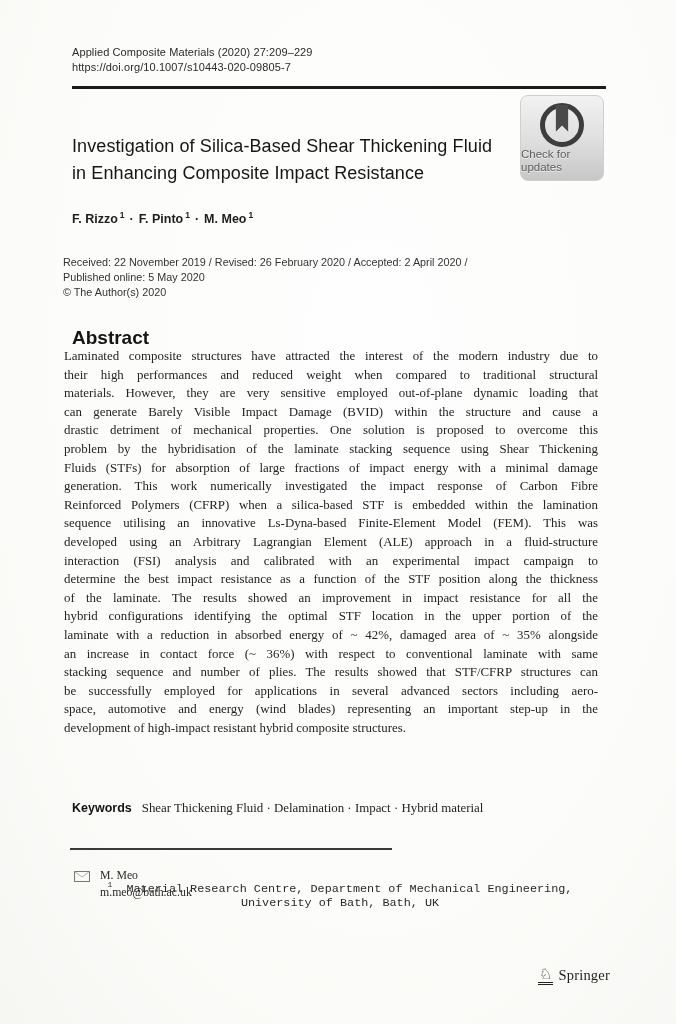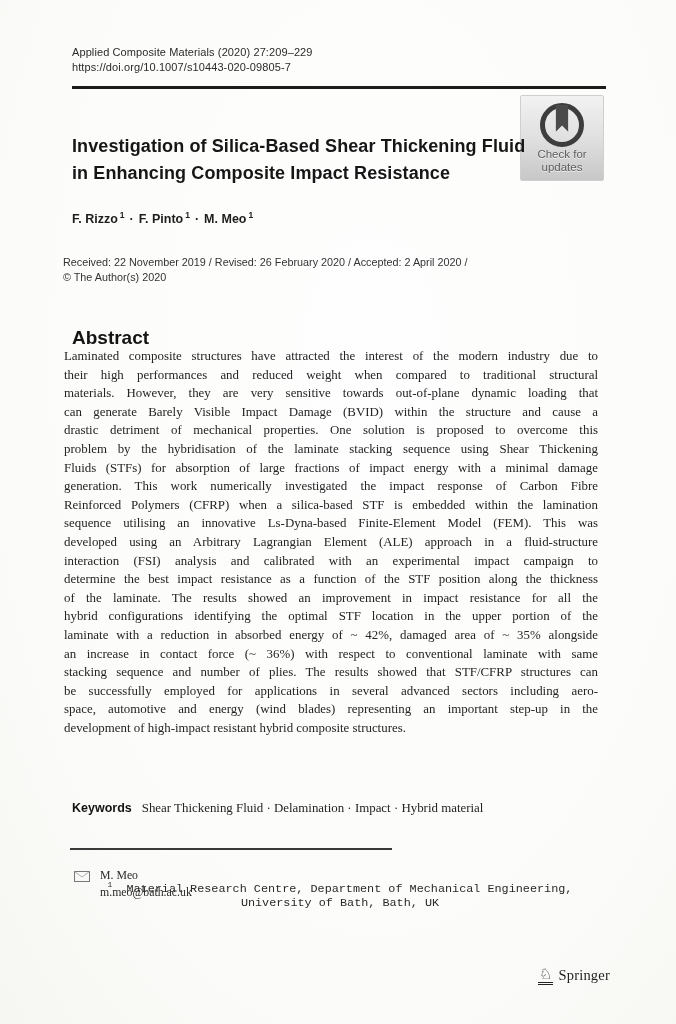--- a/index.html
+++ b/index.html
@@ -16,37 +16,37 @@
   }
 
   
   .journal-header { position: absolute; left: 72px; top: 45px; font-size: 11px; line-height: 15px; color: #2b2b2b; letter-spacing: 0.1px; }
   .header-rule { position: absolute; left: 72px; top: 86px; width: 534px; height: 3px; background: #1c1c1c; }
 
   
   .cfu-badge {
     position: absolute; left: 520px; top: 95px; width: 84px; height: 86px;
     background: linear-gradient(180deg, #f2f2f2 0%, #dedede 55%, #c7c7c7 100%);
-    border: 1px solid #cfcfcf; border-radius: 2px;
-    text-align: center; cursor: pointer;
+    border: 1px solid #cfcfcf; border-radius: 8px;
+    text-align: left; cursor: pointer;
   }
   .cfu-circle {
     position: relative; width: 44px; height: 44px; margin: 7px auto 1px;
     border: 5px solid #3d3d3d; border-radius: 50%;
     background: transparent;
   }
   .cfu-bookmark {
     position: absolute; left: 50%; top: -3px; transform: translateX(-50%);
     width: 13px; height: 27px; background: #4a4a4a;
     clip-path: polygon(0 0, 100% 0, 100% 100%, 50% 76%, 0 100%);
   }
   .cfu-text { font-size: 11.5px; line-height: 13px; color: #5d5d5d; text-shadow: 0 1px 0 rgba(255,255,255,0.7); }
 
   
-  .paper-title { position: absolute; left: 72px; top: 133px; width: 470px; font-size: 18px; line-height: 27px; font-weight: bold; color: #161616; letter-spacing: 0.1px; }
+  .paper-title { position: absolute; left: 72px; top: 133px; width: 470px; font-size: 18px; line-height: 27px; font-weight: normal; color: #161616; letter-spacing: 0.1px; }
   .authors-line { position: absolute; left: 72px; top: 210px; font-size: 12.5px; font-weight: bold; color: #1d1d1d; }
   .authors-line sup { font-size: 8.5px; font-weight: bold; margin-left: 2px; }
   .authors-line .sep { margin: 0 5px; }
   .history { position: absolute; left: 63px; top: 255px; font-size: 10.8px; line-height: 15px; color: #333; }
 
   
   .abstract-heading { position: absolute; left: 72px; top: 327px; font-size: 19px; font-weight: bold; color: #141414; }
   .abstract-body {
     position: absolute; left: 64px; top: 347px; width: 534px;
     font-family: "Liberation Serif", serif; font-size: 12.9px; color: #242424;
@@ -101,28 +101,29 @@
     <div>Investigation of Silica-Based Shear Thickening Fluid</div>
     <div>in Enhancing Composite Impact Resistance</div>
   </div>
 
   <div class="authors-line">
     <span>F. Rizzo</span><sup>1</sup><span class="sep">·</span><span>F. Pinto</span><sup>1</sup><span class="sep">·</span><span>M. Meo</span><sup>1</sup>
   </div>
 
   <div class="history">
     <div>Received: 22 November 2019 / Revised: 26 February 2020 / Accepted: 2 April 2020 /</div>
+    <div>Published online: 5 May 2020</div>
     <div>© The Author(s) 2020</div>
   </div>
 
   <div class="abstract-heading">Abstract</div>
   <div class="abstract-body">
       <div class="abstract-line">Laminated composite structures have attracted the interest of the modern industry due to</div>
       <div class="abstract-line">their high performances and reduced weight when compared to traditional structural</div>
-      <div class="abstract-line">materials. However, they are very sensitive towards out-of-plane dynamic loading that</div>
+      <div class="abstract-line">materials. However, they are very sensitive employed out-of-plane dynamic loading that</div>
       <div class="abstract-line">can generate Barely Visible Impact Damage (BVID) within the structure and cause a</div>
       <div class="abstract-line">drastic detriment of mechanical properties. One solution is proposed to overcome this</div>
       <div class="abstract-line">problem by the hybridisation of the laminate stacking sequence using Shear Thickening</div>
       <div class="abstract-line">Fluids (STFs) for absorption of large fractions of impact energy with a minimal damage</div>
       <div class="abstract-line">generation. This work numerically investigated the impact response of Carbon Fibre</div>
       <div class="abstract-line">Reinforced Polymers (CFRP) when a silica-based STF is embedded within the lamination</div>
       <div class="abstract-line">sequence utilising an innovative Ls-Dyna-based Finite-Element Model (FEM). This was</div>
       <div class="abstract-line">developed using an Arbitrary Lagrangian Element (ALE) approach in a fluid-structure</div>
       <div class="abstract-line">interaction (FSI) analysis and calibrated with an experimental impact campaign to</div>
       <div class="abstract-line">determine the best impact resistance as a function of the STF position along the thickness</div>

